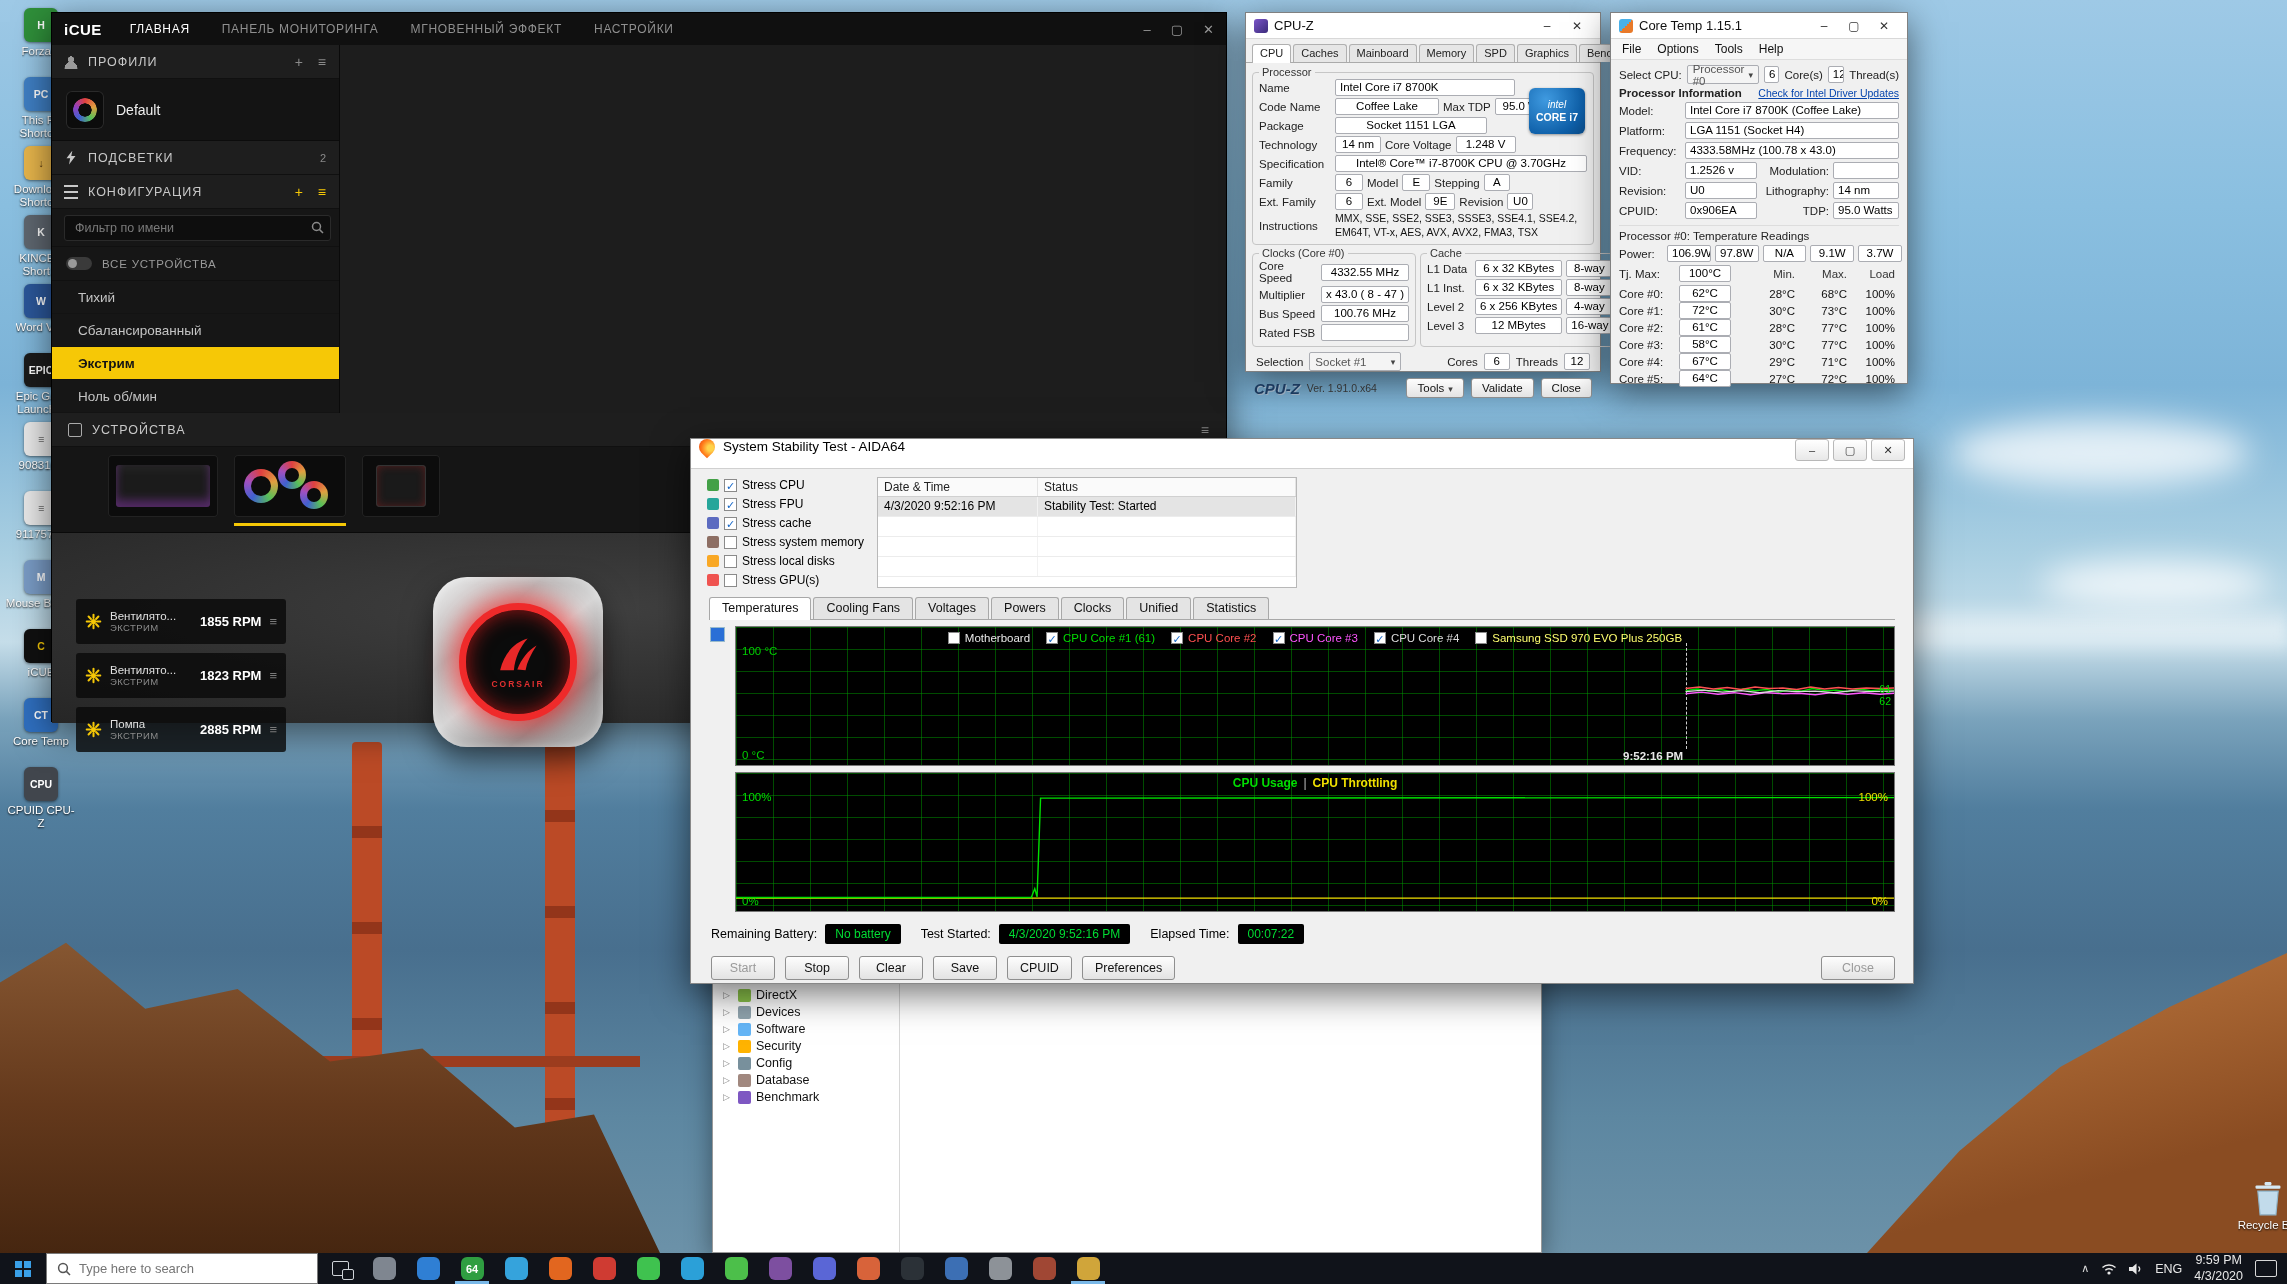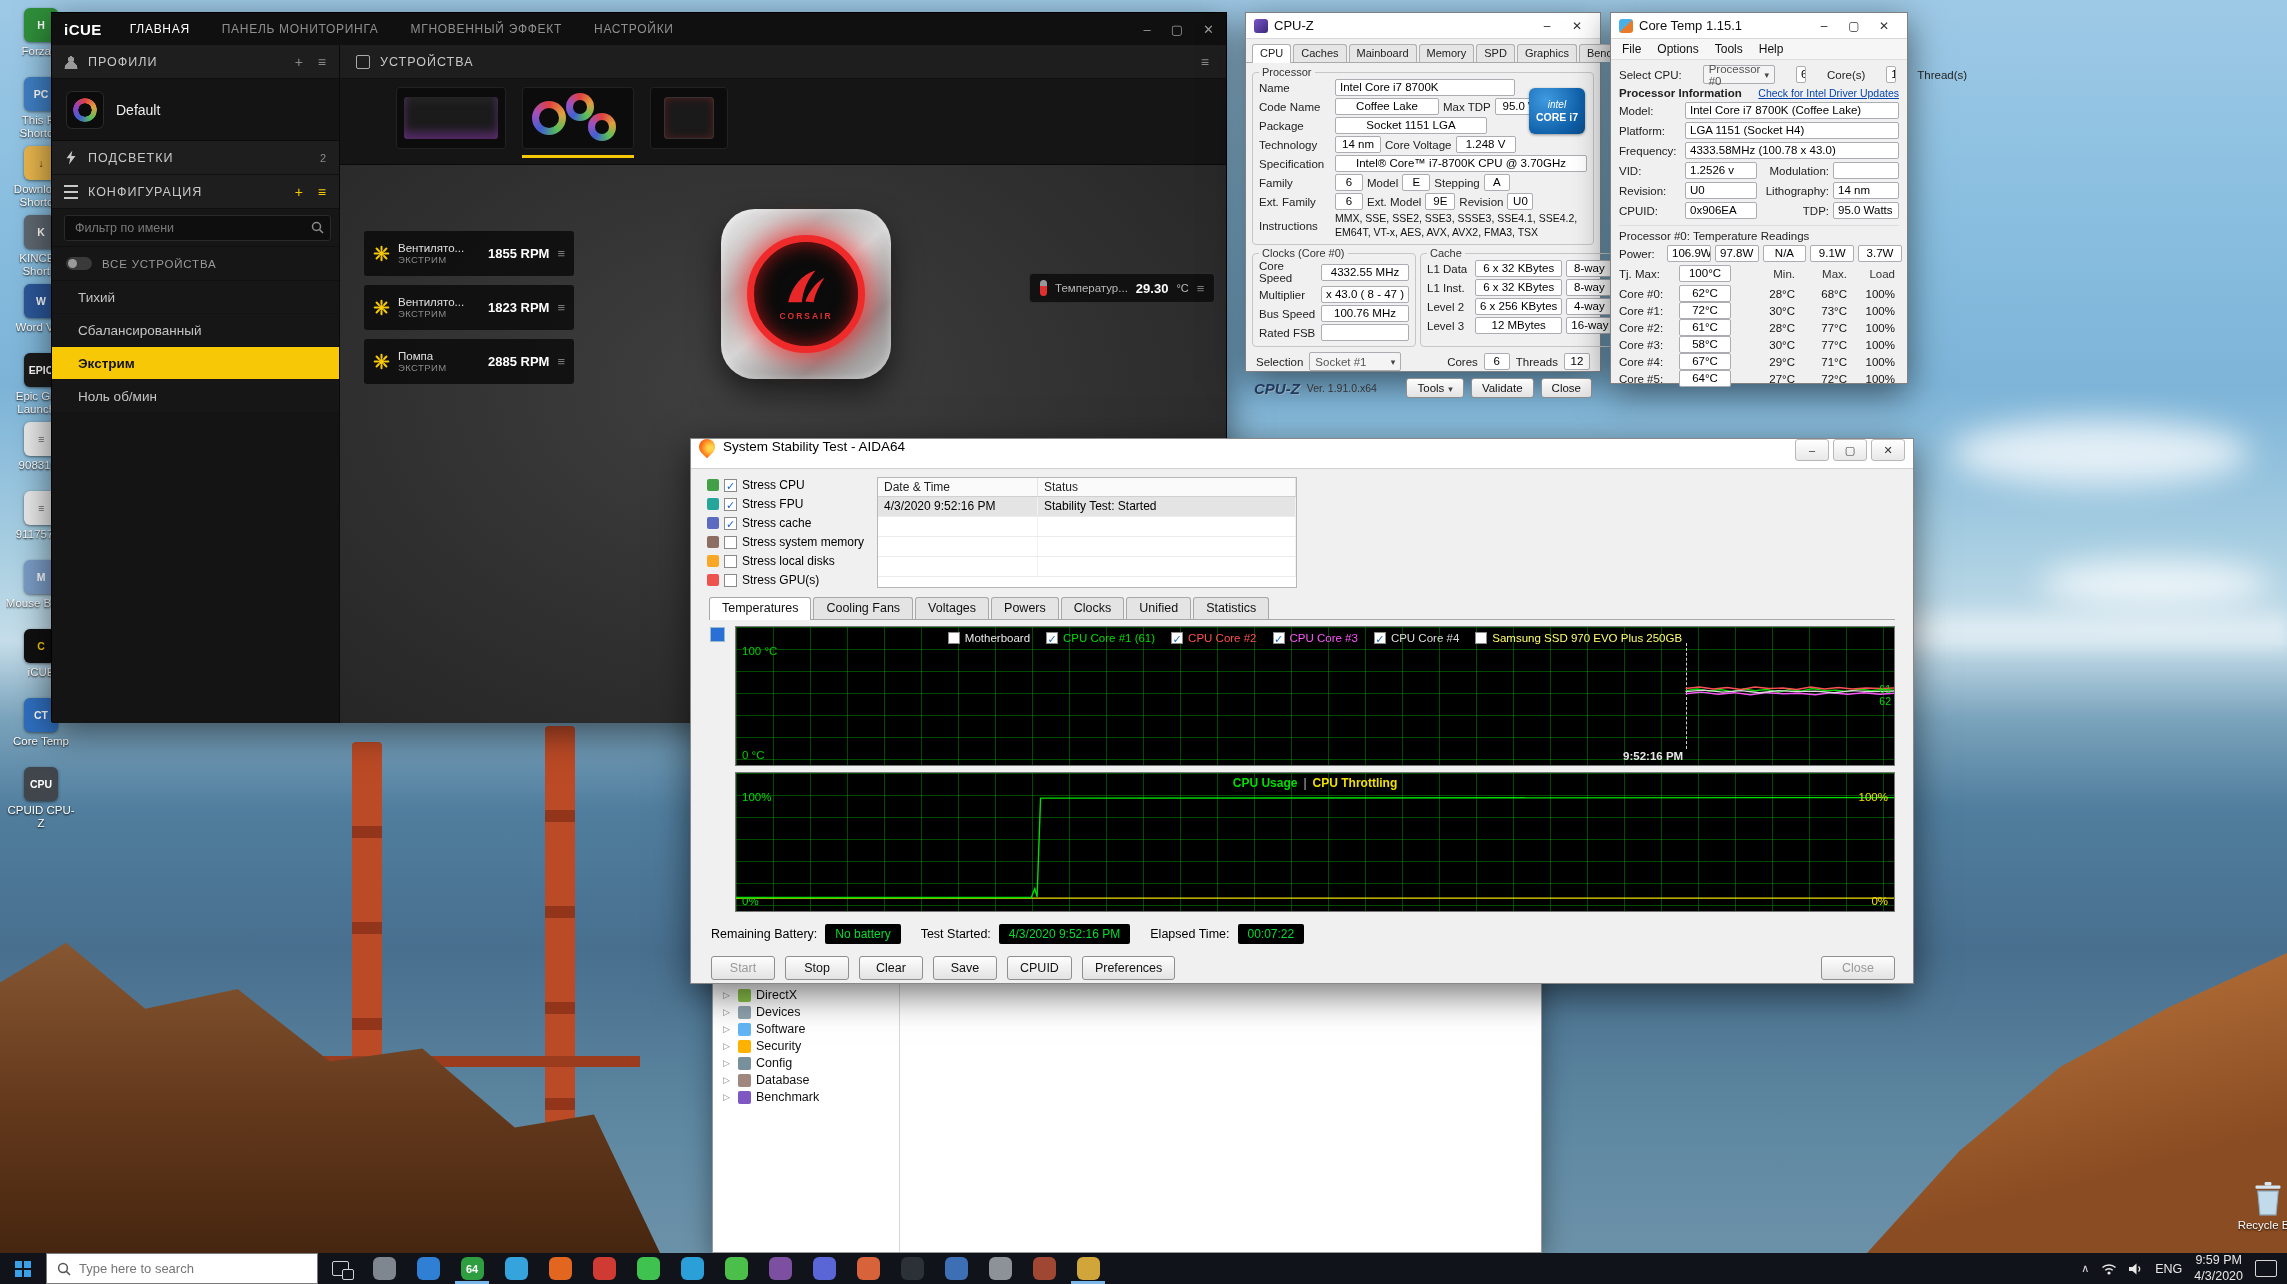--- a/index.html
+++ b/index.html
@@ -57,21 +57,21 @@
 .tree-sep{position:absolute;left:186px;top:0;bottom:0;border-left:1px solid #d8d8d8;}
 
 
 .icue{left:51px;top:12px;width:1176px;height:710px;background:#1d1d1d;border:1px solid #000;color:#ddd;z-index:3;}
 .icue-titlebar{height:32px;display:flex;align-items:center;background:#101010;padding:0 12px;gap:28px;}
 .icue-logo{font-weight:bold;font-size:15px;color:#fff;letter-spacing:.5px;}
 .icue-menu{display:flex;gap:32px;}
 .icue-menu-item{font-size:12px;letter-spacing:.7px;color:#8f8f8f;}
 .icue-menu-item.active{color:#fff;}
 .win-controls{margin-left:auto;display:flex;gap:20px;color:#9a9a9a;font-size:13px;}
-.icue-body{display:flex;height:678px;}
+.icue-body{display:flex;height:678px;flex-direction:column;}
 .icue-sidebar{width:288px;background:#161616;display:flex;flex-direction:column;border-right:1px solid #0a0a0a;}
 .side-h{height:34px;display:flex;align-items:center;gap:10px;padding:0 12px;background:#1e1e1e;border-bottom:1px solid #101010;font-size:12.5px;letter-spacing:1px;color:#c8c8c8;flex:none;}
 .h-actions{margin-left:auto;display:flex;gap:14px;color:#8a8a8a;font-size:14px;}
 .h-actions.yellow{color:#f6c806;}
 .h-badge{margin-left:auto;font-size:11px;color:#8a8a8a;}
 .ic{width:14px;height:14px;display:inline-block;flex:none;}
 .user-icon{background:radial-gradient(circle at 50% 32%,#9a9a9a 26%,transparent 28%),radial-gradient(circle at 50% 95%,#9a9a9a 42%,transparent 44%);}
 .bolt-icon{background:#c8c8c8;clip-path:polygon(60% 0,18% 56%,44% 56%,36% 100%,82% 40%,52% 40%);}
 .sliders-icon{background:repeating-linear-gradient(180deg,#c8c8c8 0 2px,transparent 2px 6px);}
 .grid-icon{border:1.5px solid #aaa;border-radius:2px;background:linear-gradient(90deg,transparent 48%,#aaa 48% 52%,transparent 52%),linear-gradient(180deg,transparent 48%,#aaa 48% 52%,transparent 52%);}
@@ -146,21 +146,21 @@
 .cpuz-logo{font-size:15px;font-weight:bold;font-style:italic;color:#1c3a5e;text-shadow:1px 1px 0 #9ab;}
 .ver{font-size:10.5px;color:#333;}
 .cpuz-footer .btn:first-of-type{margin-left:auto;}
 
 
 .coretemp{left:1610px;top:12px;width:298px;height:372px;z-index:4;}
 .ct-ic{width:14px;height:14px;border-radius:3px;background:linear-gradient(135deg,#4ab0e8 50%,#e87a2a 50%);}
 .menubar{display:flex;gap:2px;padding:1px 4px;background:#f6f6f6;border-bottom:1px solid #ddd;}
 .menu-word{font-size:12px;padding:2px 7px;color:#111;}
 .ct-body{padding:5px 8px 0;display:flex;flex-direction:column;gap:3px;font-size:11.5px;}
-.ct-selrow{display:flex;align-items:center;gap:21px;}
+.ct-selrow{display:flex;align-items:center;gap:5px;}
 .ct-l{color:#222;flex:none;}
 .ct-l.r{text-align:right;}
 .ct-b{font-weight:bold;}
 .ct-prow{display:flex;align-items:center;}
 .ct-link{color:#0645ad;text-decoration:underline;font-size:10.5px;margin-left:auto;}
 .ct-row2{display:flex;align-items:center;gap:4px;}
 .ct-sec{font-size:11.5px;color:#222;margin-top:3px;border-top:1px solid #ddd;padding-top:4px;}
 .pwr-host{display:flex;gap:4px;flex:1;}
 .pwr{min-width:42px;text-align:center;flex:1;}
 .ct-grid{display:grid;grid-template-columns:56px 52px 1fr 48px 48px 44px;align-items:center;column-gap:4px;height:17px;}

